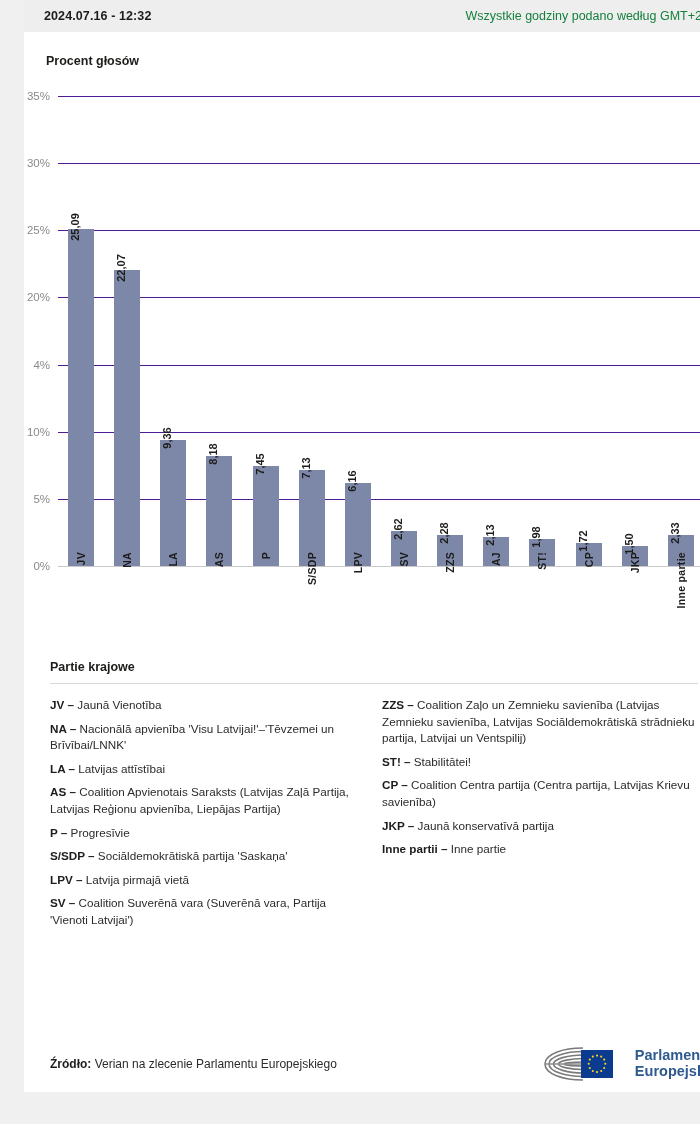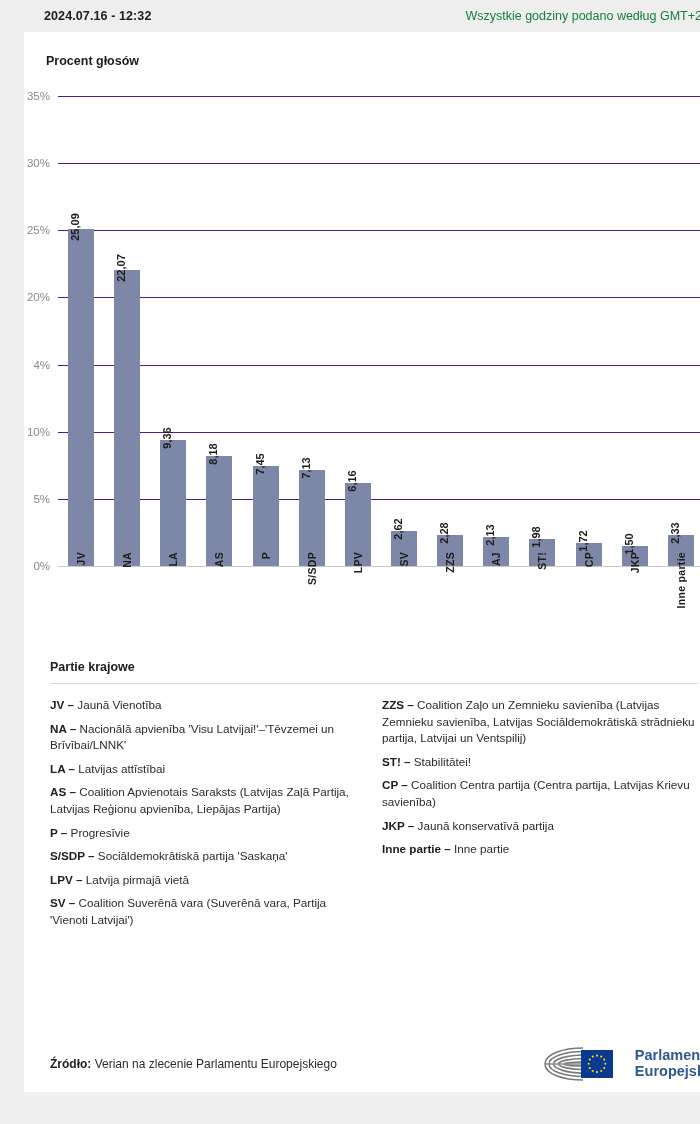--- a/index.html
+++ b/index.html
@@ -341,21 +341,21 @@
           <div class="legend-item"><b>P – </b><span>Progresīvie</span></div>
           <div class="legend-item"><b>S/SDP – </b><span>Sociāldemokrātiskā partija 'Saskaņa'</span></div>
           <div class="legend-item"><b>LPV – </b><span>Latvija pirmajā vietā</span></div>
           <div class="legend-item"><b>SV – </b><span>Coalition Suverēnā vara (Suverēnā vara, Partija 'Vienoti Latvijai')</span></div>
         </div>
       <div class="legend-col" id="legend-right">
           <div class="legend-item"><b>ZZS – </b><span>Coalition Zaļo un Zemnieku savienība (Latvijas Zemnieku savienība, Latvijas Sociāldemokrātiskā strādnieku partija, Latvijai un Ventspilij)</span></div>
           <div class="legend-item"><b>ST! – </b><span>Stabilitātei!</span></div>
           <div class="legend-item"><b>CP – </b><span>Coalition Centra partija (Centra partija, Latvijas Krievu savienība)</span></div>
           <div class="legend-item"><b>JKP – </b><span>Jaunā konservatīvā partija</span></div>
-          <div class="legend-item"><b>Inne partie – </b><span>Inne partie</span></div>
+          <div class="legend-item"><b>Inne partii – </b><span>Inne partie</span></div>
         </div>
     </div>
   </div>
 
   <div class="footer">
     <div class="source">
       <b>Źródło:</b>
       <span>Verian na zlecenie Parlamentu Europejskiego</span>
     </div>
     <div class="brand">

